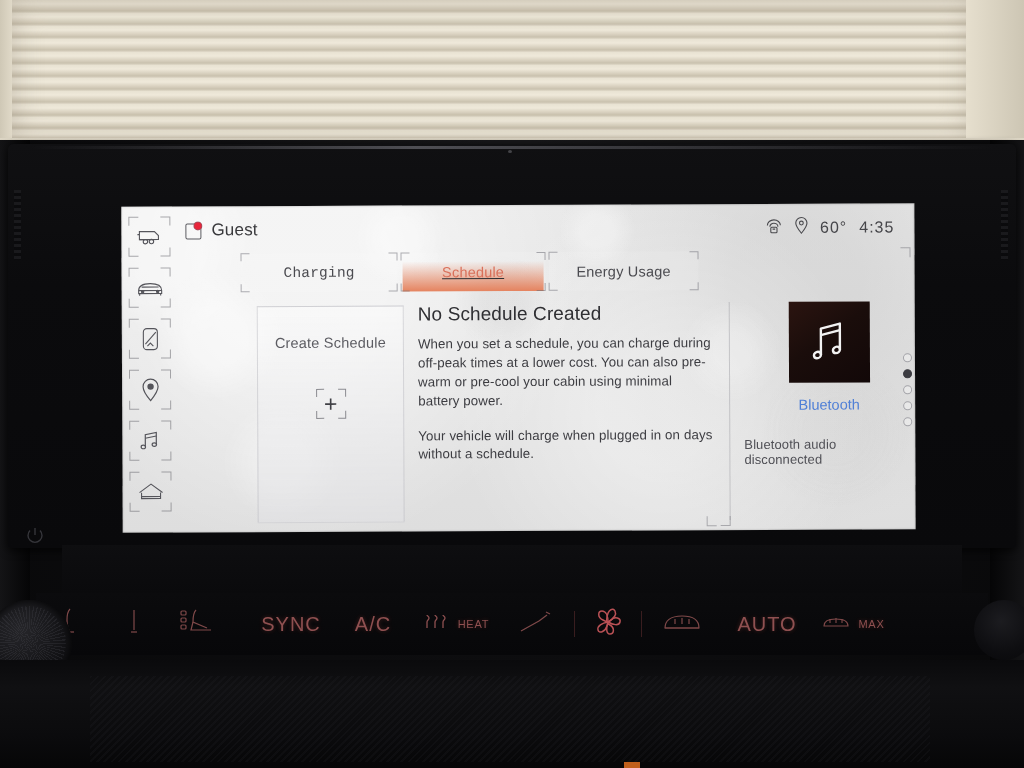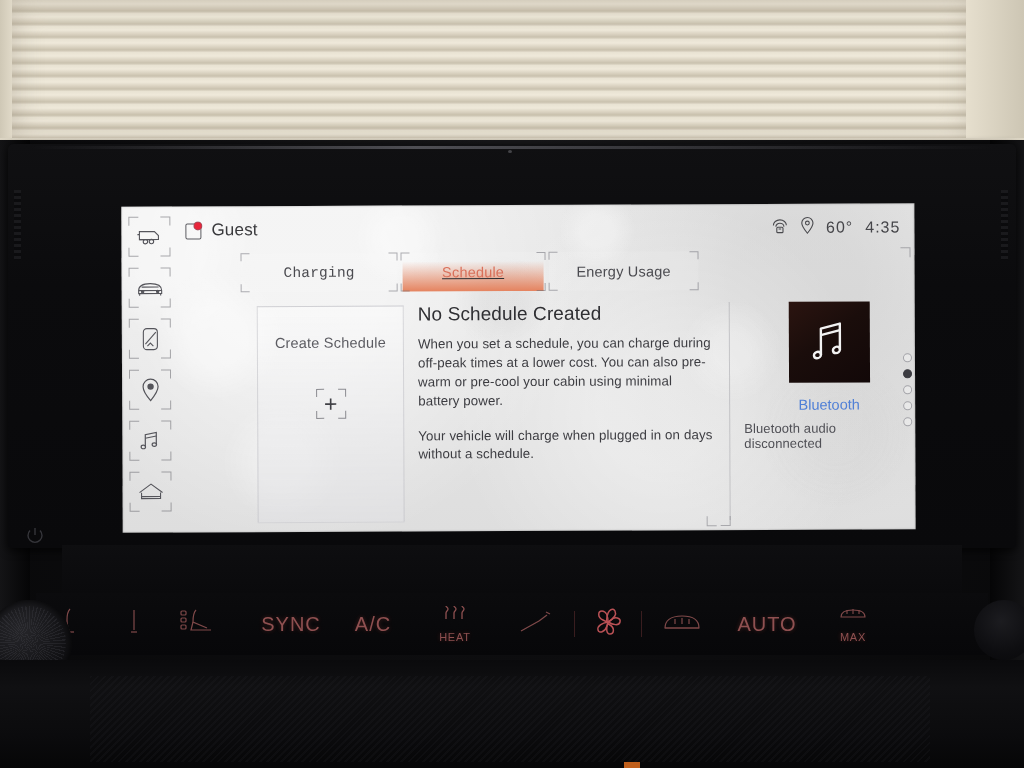--- a/index.html
+++ b/index.html
@@ -223,21 +223,21 @@
     border-radius: 50%;
     background: #e8253a;
   }
   .profile-name {
     font-size: 17px;
     color: #3a3a3d;
     letter-spacing: .2px;
   }
   .status {
     margin-left: auto;
-    margin-right: 14px;
+    margin-right: 20px;
     display: flex;
     align-items: center;
     gap: 12px;
     color: #4a4a4e;
   }
   .status .temp, .status .clock {
     font-size: 16px;
     letter-spacing: 1px;
     color: #46464a;
   }
@@ -389,21 +389,21 @@
     justify-content: center;
     cursor: pointer;
   }
   .bt-label {
     margin-top: 14px;
     font-size: 14.5px;
     color: #4f7fd6;
     cursor: pointer;
   }
   .bt-sub {
-    margin-top: 8px;
+    margin-top: 24px;
     font-size: 13px;
     color: #505056;
     letter-spacing: .1px;
   }
 
   
   .dots {
     position: absolute;
     right: 2px; top: 150px;
     width: 12px;
@@ -467,21 +467,21 @@
     color: #9b5757;
     text-shadow: 0 0 4px rgba(200,80,70,.35);
   }
   .cbtn .ctext.sm {
     font-size: 11px;
     letter-spacing: .8px;
   }
   .cbtn.accent .ctext, .cbtn.accent svg { color: #c9585c; }
   .cbtn .stack {
     display: flex;
-    flex-direction: column;
+    flex-direction: row;
     align-items: center;
     gap: 7px;
   }
   .divider-v {
     width: 1px; height: 26px;
     background: rgba(150,70,70,.35);
     flex: 0 0 auto;
   }
 
   

